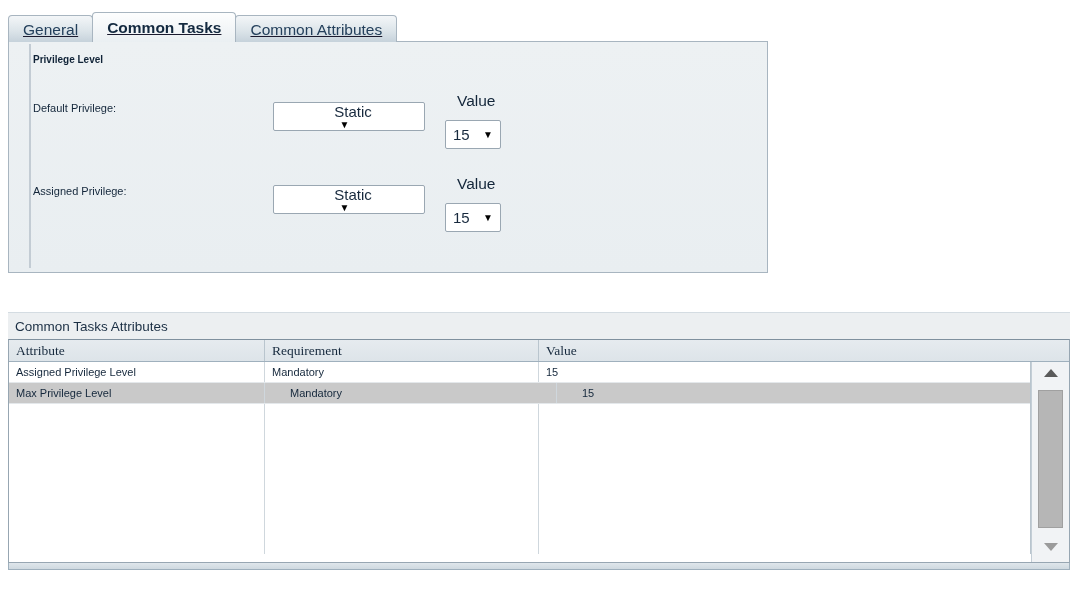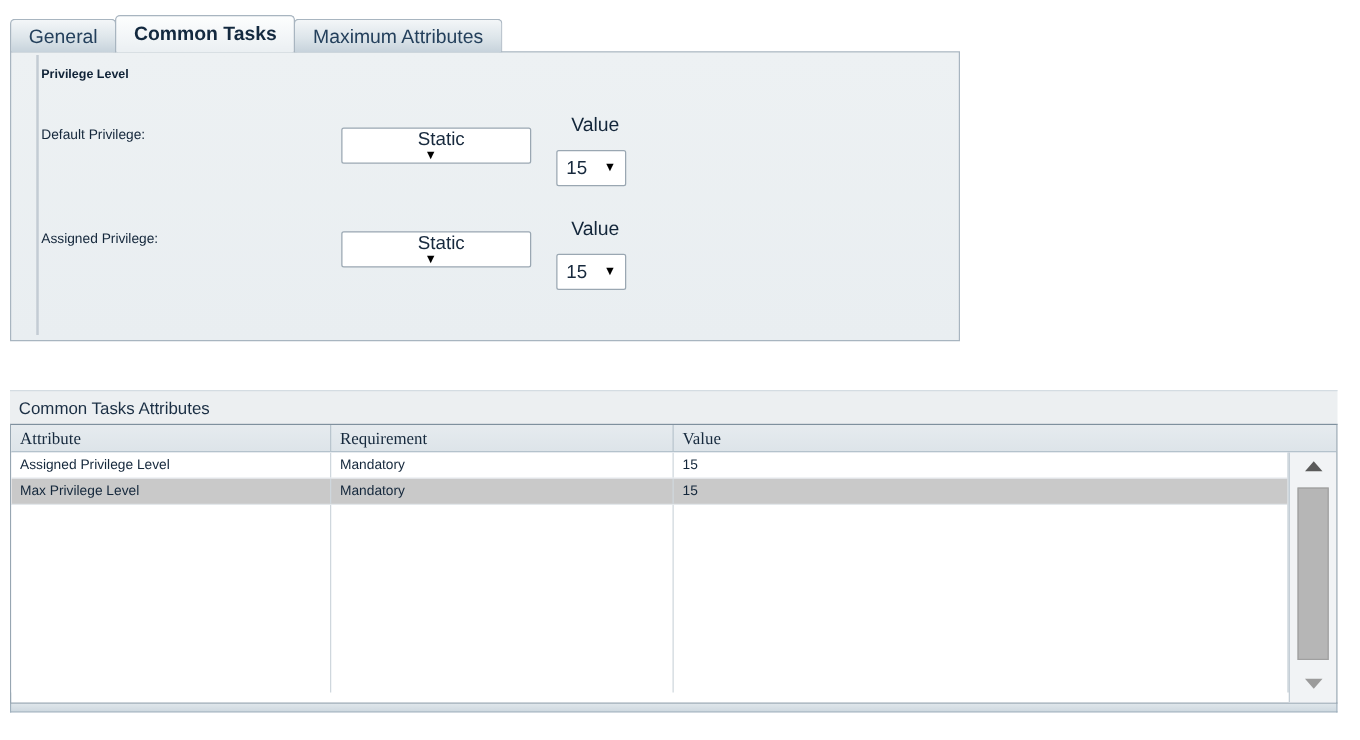--- a/index.html
+++ b/index.html
@@ -15,20 +15,21 @@
     overflow: hidden;
     position: relative;
   }
 
   
   #tab-widget {
     position: absolute;
     left: 8px;
     top: 12px;
     width: 760px;
+    text-decoration: underline;
   }
 
   #tab-strip {
     position: relative;
     height: 30px;
     display: flex;
     align-items: flex-end;
     z-index: 3;
   }
 
@@ -211,21 +212,21 @@
     font-family: Liberation Serif, serif;
   }
   #grid-head .hc:last-child { border-right: none; }
 
   .grow {
     display: flex;
     height: 21px;
     box-sizing: border-box;
     border-bottom: 1px solid #e4e8eb;
   }
-  .grow.sel-row { background: #c9c9c9; }
+  .grow.sel-row { background: #c9c9c9; gap: 18px; }
   .grow .gc {
     font-size: 11px;
     color: #14273b;
     line-height: 20px;
     padding-left: 7px;
     box-sizing: border-box;
     border-right: 1px solid #cfd7dd;
     overflow: hidden;
     white-space: nowrap;
   }
@@ -302,21 +303,21 @@
 <div id="tab-widget">
 
   <div id="tab-strip">
     <div class="tab inactive">
       <span>General</span>
     </div>
     <div class="tab active">
       <span>Common Tasks</span>
     </div>
     <div class="tab inactive">
-      <span>Maximum Attributes</span>
+      <span>Common Attributes</span>
     </div>
   </div>
 
   <div id="tab-panel">
 
     <div id="panel-accent"></div>
 
     <div id="section-title">Privilege Level</div>
 
     <div class="field-row" id="row-default">

